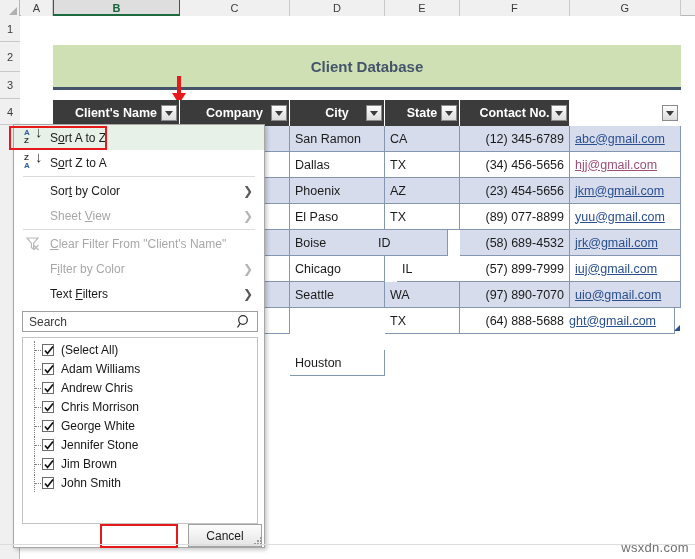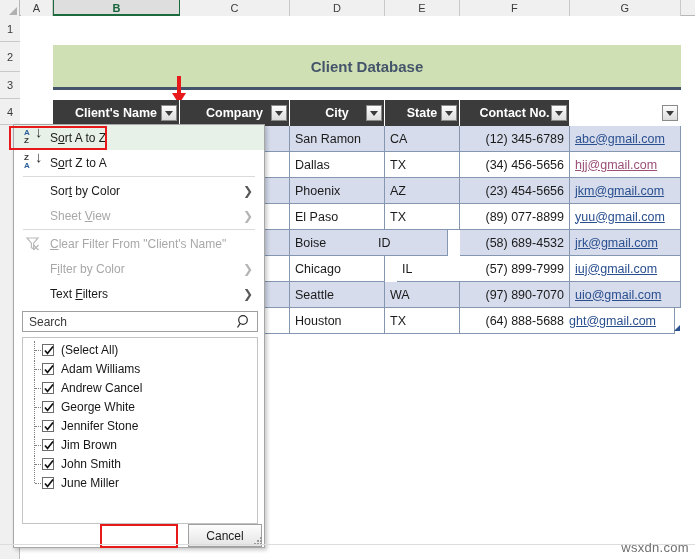--- a/index.html
+++ b/index.html
@@ -419,21 +419,21 @@
         <div class="dcell alt" style="left: 237px; width: 95px;">Seattle</div>
         <div class="dcell alt" style="left: 332px; width: 75px;">WA</div>
         <div class="dcell alt num" style="left: 407px; width: 110px;">(97) 890-7070</div>
         <div class="dcell alt" style="left: 517px; width: 111px;">
           <a href="#">uio@gmail.com</a>
         </div>
       </div>
       <div class="drow" style="top: 308px;">
         <div class="dcell wht" style="left: 0px; width: 127px;"></div>
         <div class="dcell wht" style="left: 127px; width: 110px;"></div>
-        <div class="dcell wht" style="left: 237px; width: 95px;">Houston</div>
+        <div class="dcell wht" style="left: 237px; width: 95px; margin-top: 42px;">Houston</div>
         <div class="dcell wht" style="left: 332px; width: 75px;">TX</div>
         <div class="dcell wht num" style="left: 407px; width: 110px;">(64) 888-5688</div>
         <div class="dcell wht" style="left: 511px; width: 111px;">
           <a href="#">ght@gmail.com</a>
         </div>
       </div>
     </div>
 
   <div class="tbl-grip"></div>
 
@@ -508,21 +508,31 @@
             <span class="chk-label">Adam Williams</span>
           </div>
           <div class="chk-row" style="margin-top: 1px;">
             <span class="tree-line"></span>
             <span class="tree-dash"></span>
             <span class="cbx">
               <svg width="12" height="13" viewBox="0 0 12 13">
                 <polyline points="2,6.5 4.5,9.5 10,2.5" fill="none" stroke="#111" stroke-width="1.7"></polyline>
               </svg>
             </span>
-            <span class="chk-label">Andrew Cancel</span>
+            <span class="chk-label">Andrew Chris</span>
+          </div>
+          <div class="chk-row" style="margin-top: 1px;">
+            <span class="tree-line"></span>
+            <span class="tree-dash"></span>
+            <span class="cbx">
+              <svg width="12" height="13" viewBox="0 0 12 13">
+                <polyline points="2,6.5 4.5,9.5 10,2.5" fill="none" stroke="#111" stroke-width="1.7"></polyline>
+              </svg>
+            </span>
+            <span class="chk-label">Chris Morrison</span>
           </div>
           <div class="chk-row" style="margin-top: 1px;">
             <span class="tree-line"></span>
             <span class="tree-dash"></span>
             <span class="cbx">
               <svg width="12" height="13" viewBox="0 0 12 13">
                 <polyline points="2,6.5 4.5,9.5 10,2.5" fill="none" stroke="#111" stroke-width="1.7"></polyline>
               </svg>
             </span>
             <span class="chk-label">George White</span>
@@ -549,30 +559,20 @@
           </div>
           <div class="chk-row" style="margin-top: 1px;">
             <span class="tree-line"></span>
             <span class="tree-dash"></span>
             <span class="cbx">
               <svg width="12" height="13" viewBox="0 0 12 13">
                 <polyline points="2,6.5 4.5,9.5 10,2.5" fill="none" stroke="#111" stroke-width="1.7"></polyline>
               </svg>
             </span>
             <span class="chk-label">John Smith</span>
-          </div>
-          <div class="chk-row" style="margin-top: 1px;">
-            <span class="tree-line last"></span>
-            <span class="tree-dash"></span>
-            <span class="cbx">
-              <svg width="12" height="13" viewBox="0 0 12 13">
-                <polyline points="2,6.5 4.5,9.5 10,2.5" fill="none" stroke="#111" stroke-width="1.7"></polyline>
-              </svg>
-            </span>
-            <span class="chk-label">June Miller</span>
           </div>
         </div>
     </div>
 
     <div class="btn" id="cancel-btn">Cancel</div>
 
     <div class="fd-resize">
       <i style="left:6px;top:0"></i>
         <i style="left:3px;top:3px"></i>
       <i style="left:6px;top:3px"></i>

